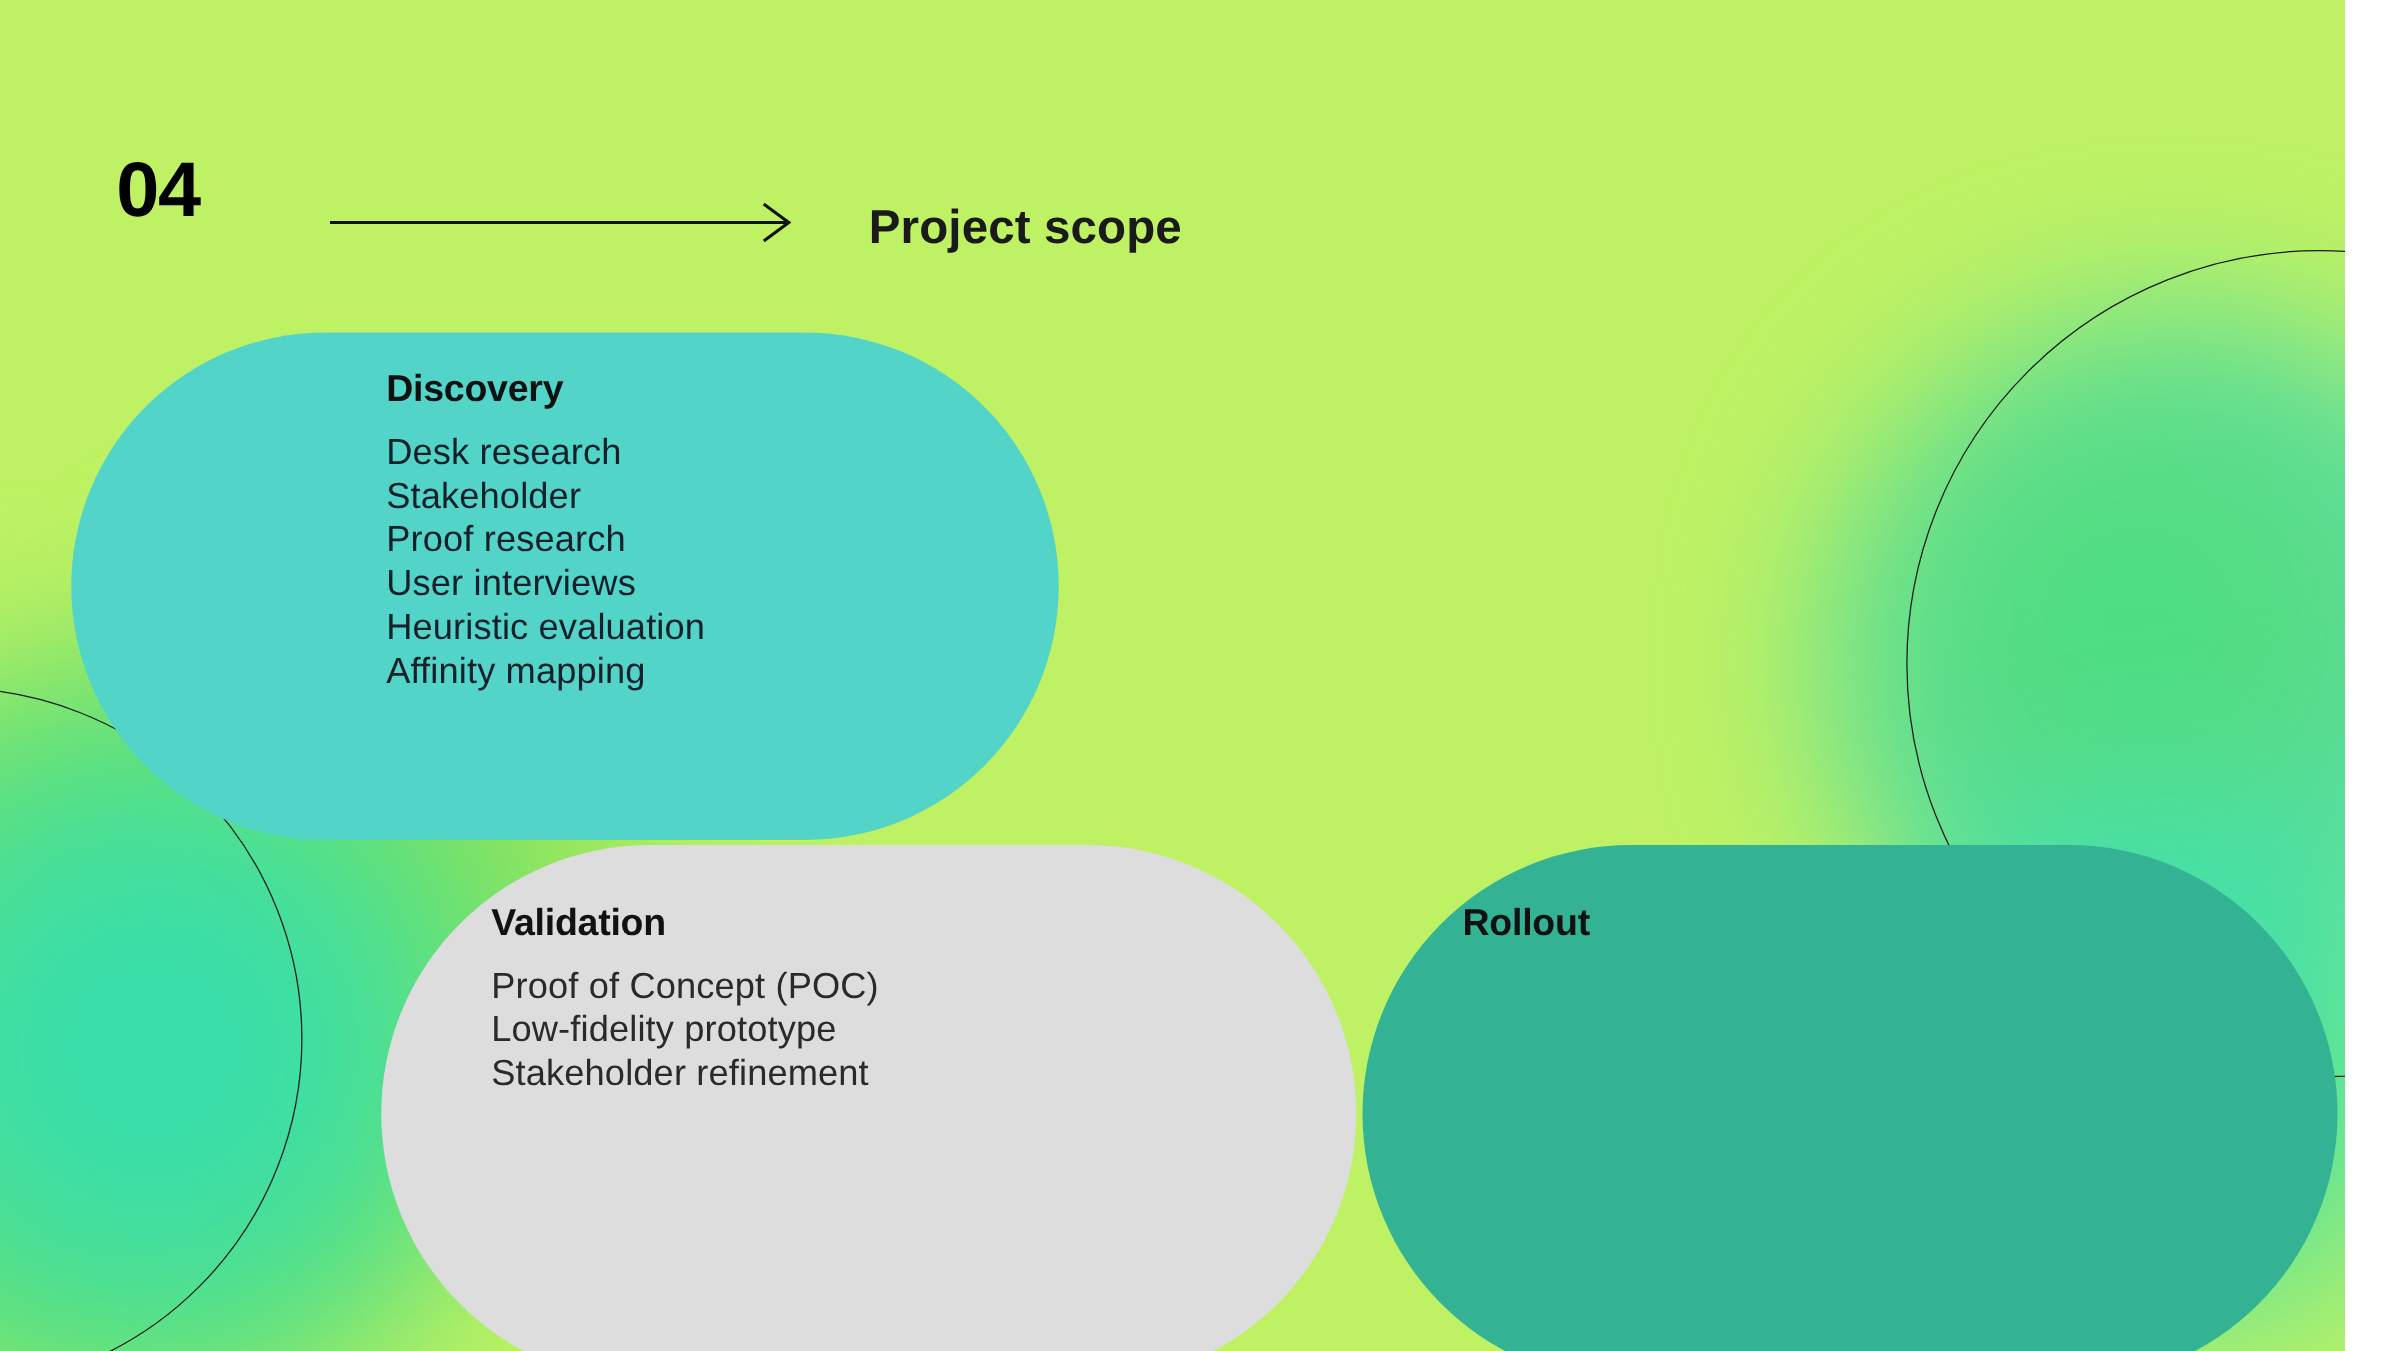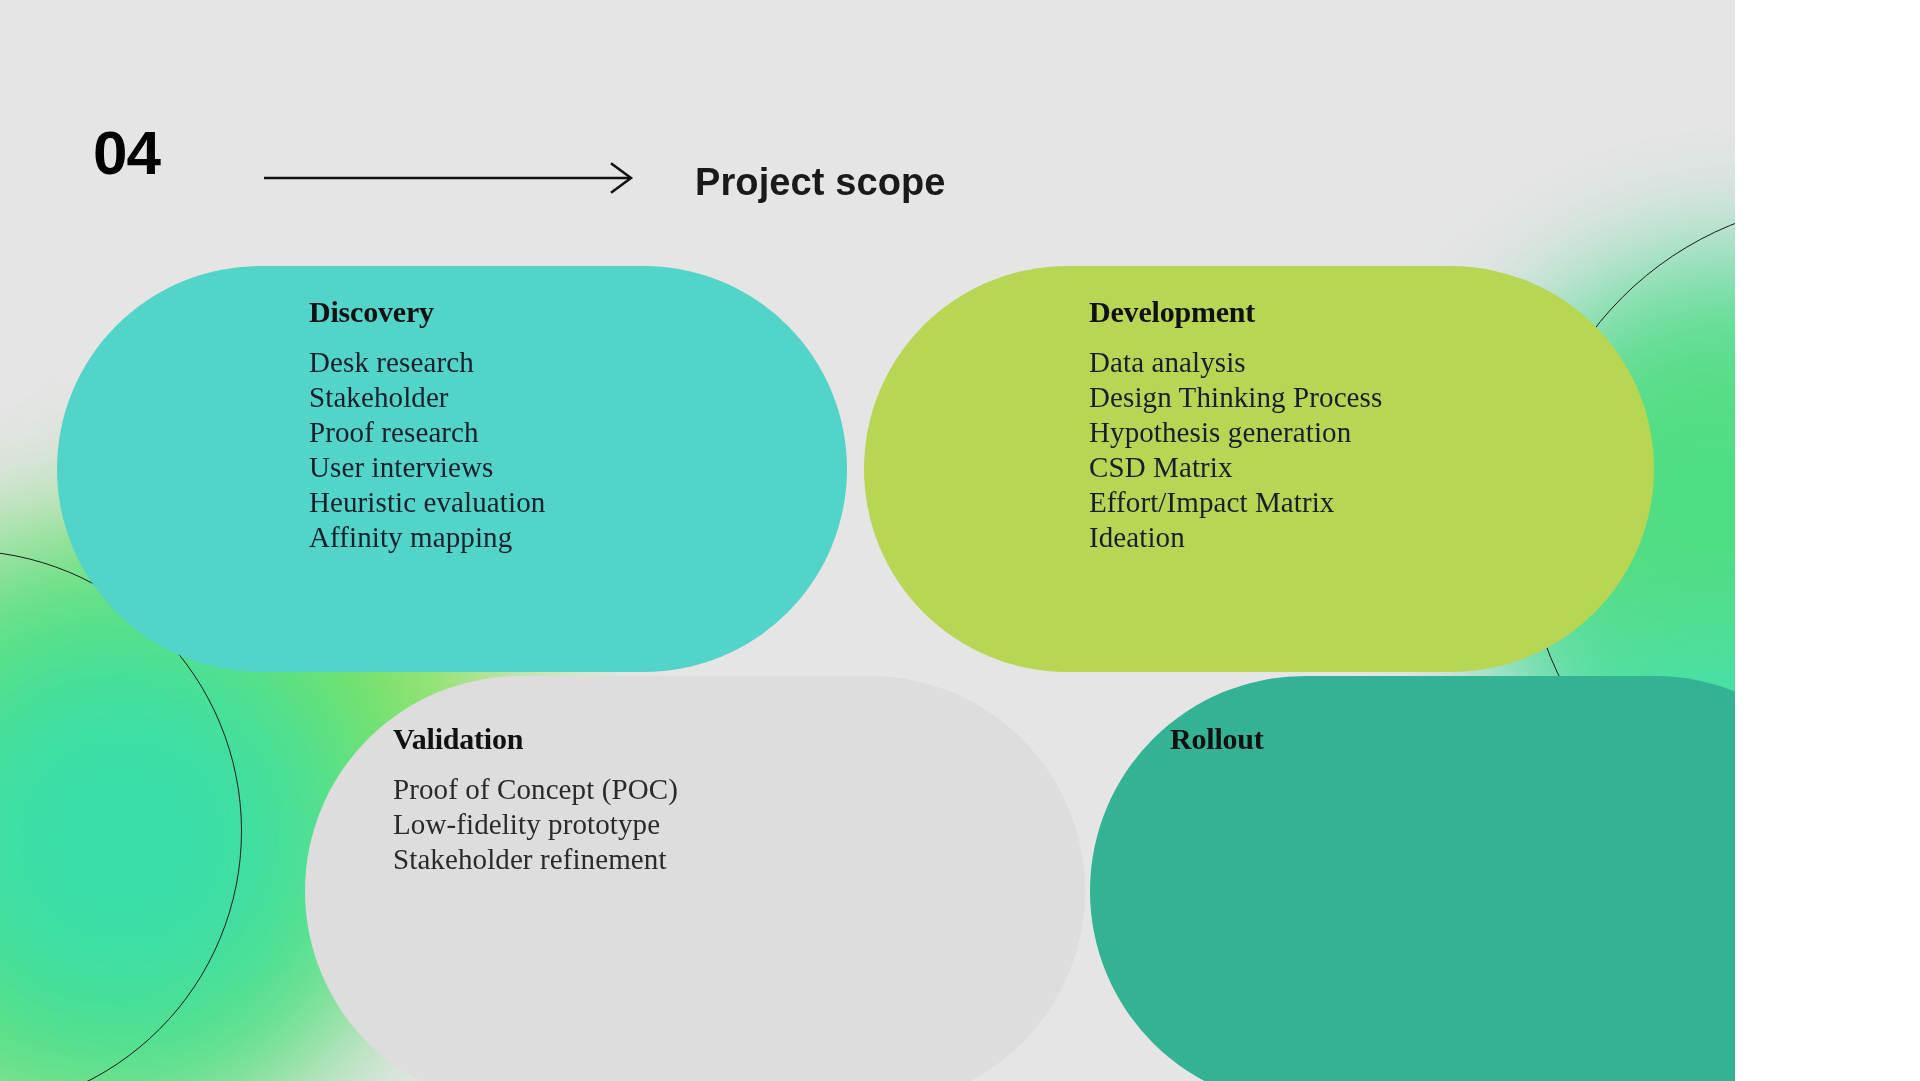--- a/index.html
+++ b/index.html
@@ -10,23 +10,23 @@
   body {
     width: 1920px;
     height: 1081px;
     overflow: hidden;
     font-family: "Liberation Sans", sans-serif;
     -webkit-font-smoothing: antialiased;
   }
 
   #slide {
     position: relative;
-    width: 1735px;
+    width: 1876px;
     height: 1081px;
-    background: #e5e5e5;
+    background: #bef264;
     overflow: hidden;
   }
 
   
   .deco-layer {
     position: absolute;
     inset: 0;
     z-index: 0;
     pointer-events: none;
   }
@@ -146,21 +146,20 @@
   
   .cards-layer {
     position: absolute;
     inset: 0;
     z-index: 2;
   }
 
   .card {
     position: absolute;
     box-sizing: border-box;
-    font-family: Liberation Serif, serif;
   }
 
   .card-discovery {
     left: 57px;
     top: 266px;
     width: 790px;
     height: 406px;
     background: #52d4c8;
     border-radius: 203px / 203px;
   }
@@ -257,33 +256,20 @@
           <li>Desk research</li>
           <li>Stakeholder</li>
           <li>Proof research</li>
           <li>User interviews</li>
           <li>Heuristic evaluation</li>
           <li>Affinity mapping</li>
         </ul>
       </div>
     </div>
 
-    <div class="card card-development">
-      <div class="card-inner">
-        <div class="card-title">Development</div>
-        <ul class="card-list">
-          <li>Data analysis</li>
-          <li>Design Thinking Process</li>
-          <li>Hypothesis generation</li>
-          <li>CSD Matrix</li>
-          <li>Effort/Impact Matrix</li>
-          <li>Ideation</li>
-        </ul>
-      </div>
-    </div>
 
     <div class="card card-validation">
       <div class="card-inner">
         <div class="card-title">Validation</div>
         <ul class="card-list">
           <li>Proof of Concept (POC)</li>
           <li>Low-fidelity prototype</li>
           <li>Stakeholder refinement</li>
         </ul>
       </div>

